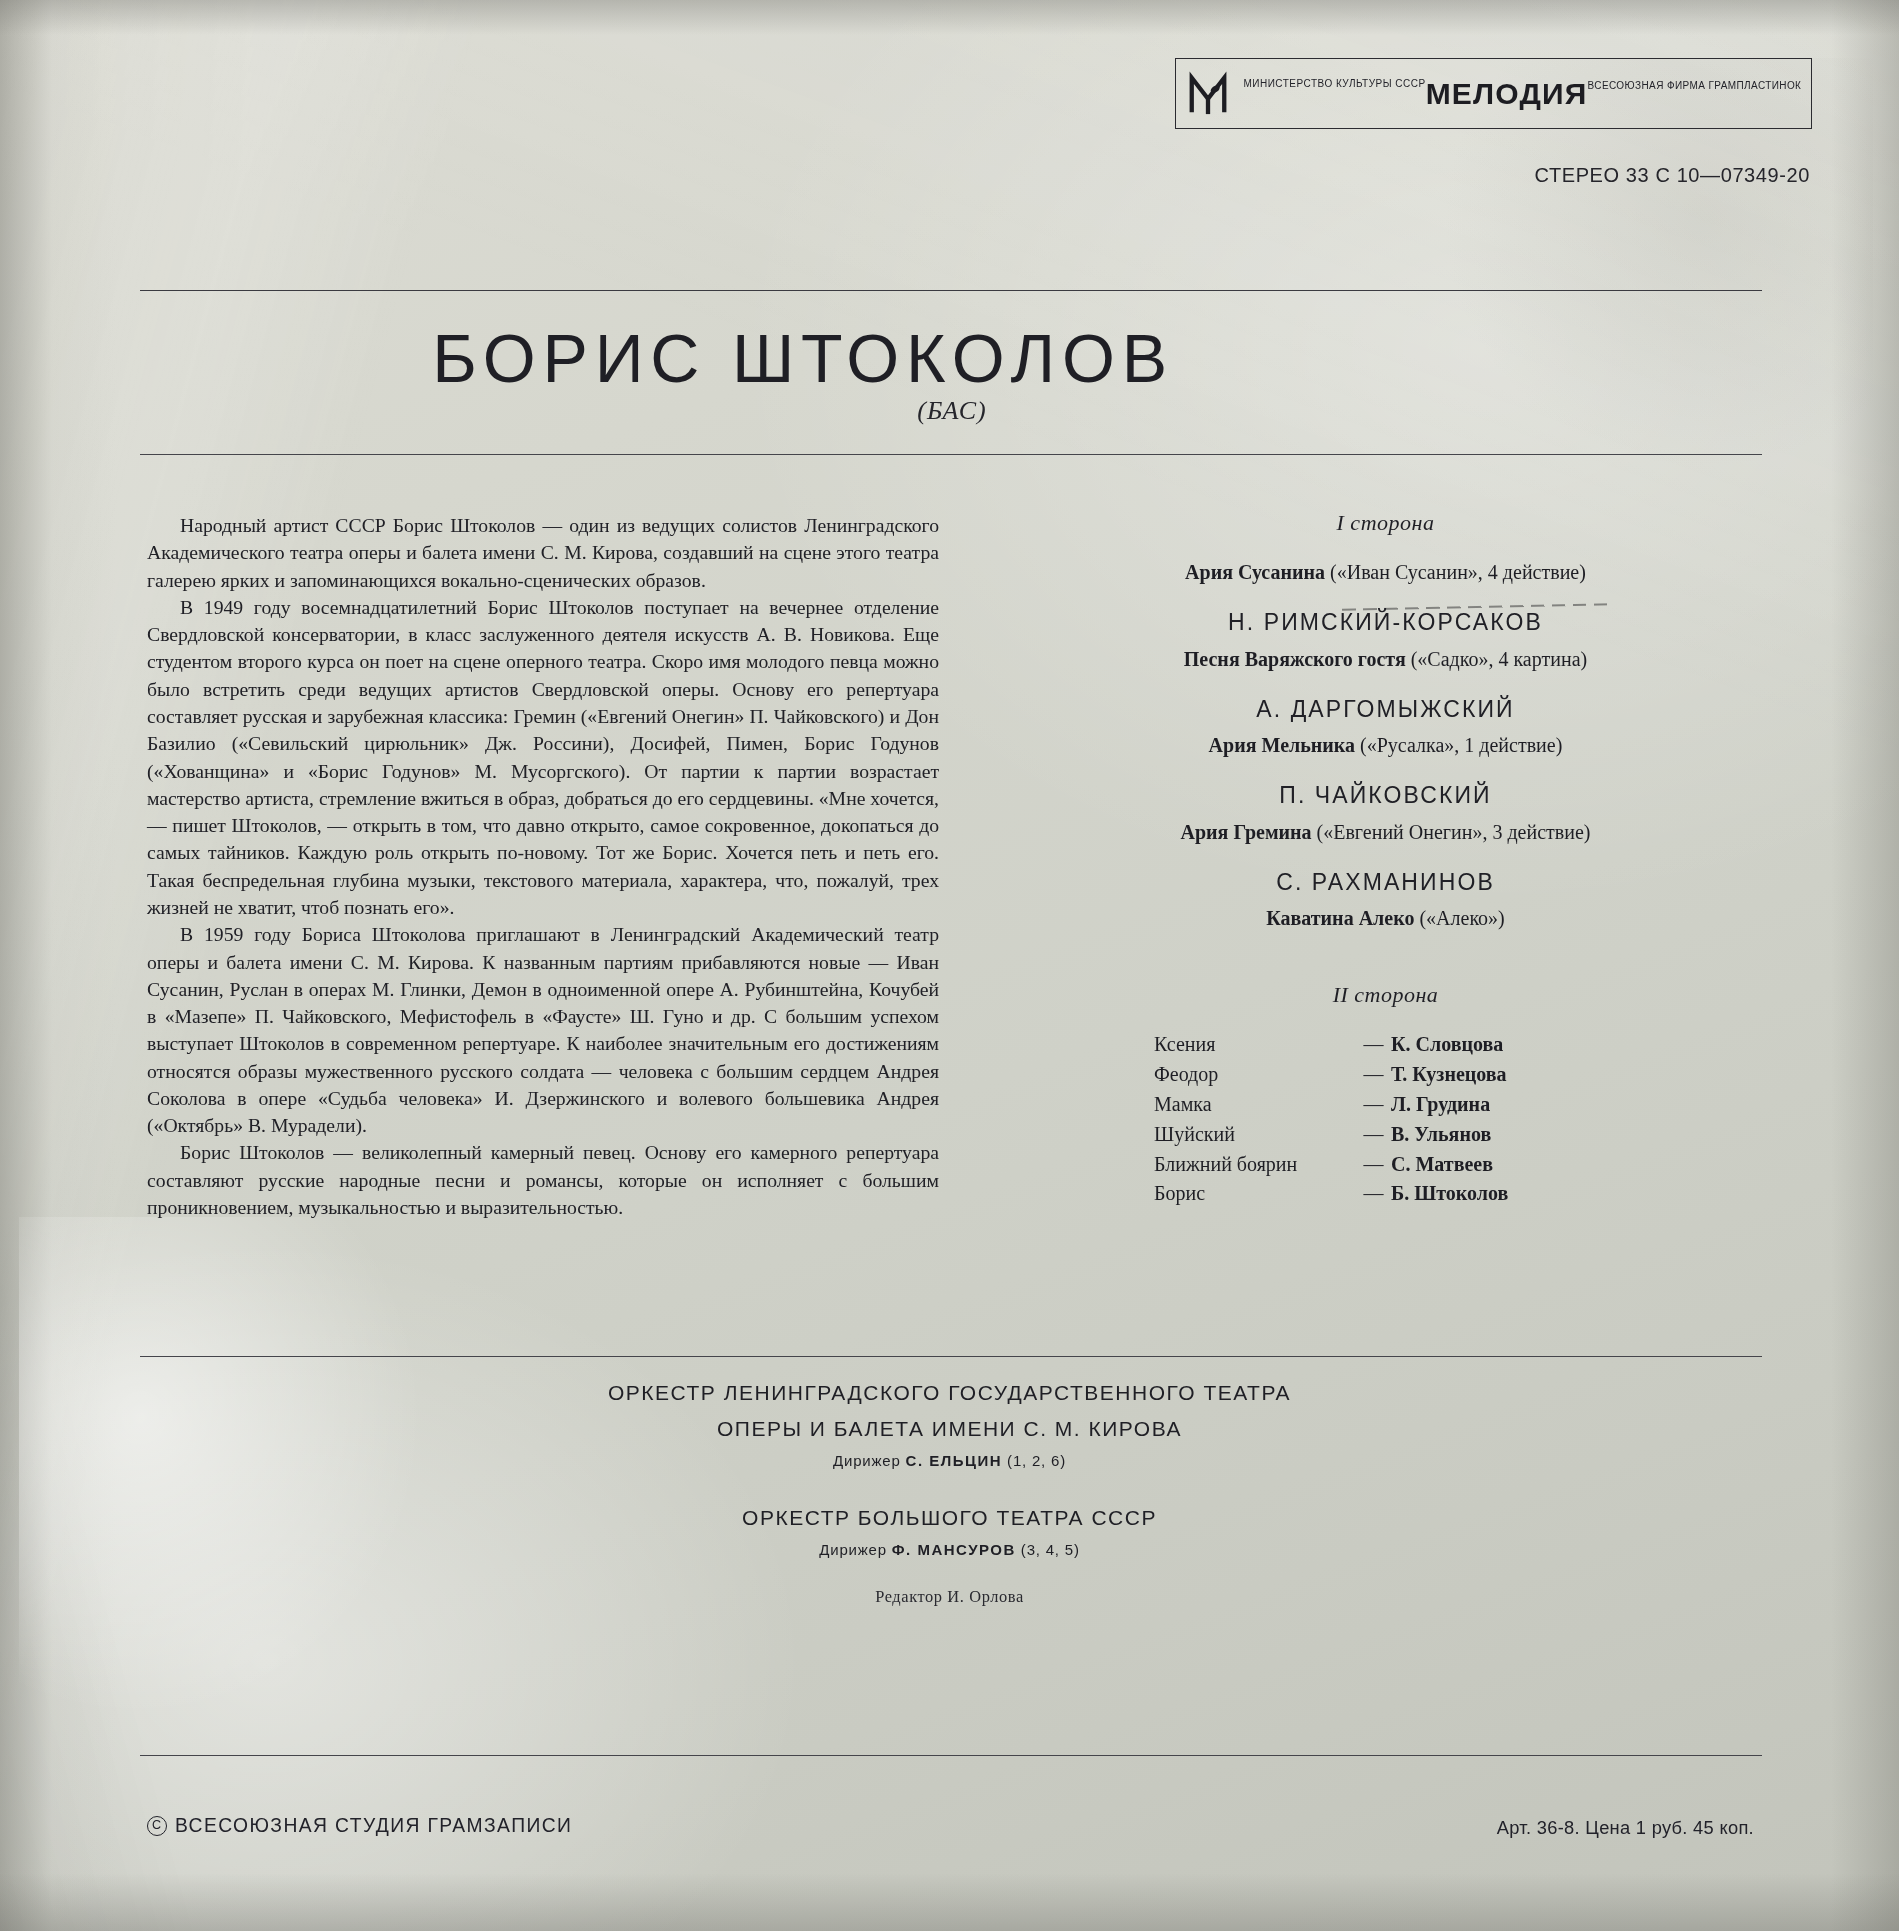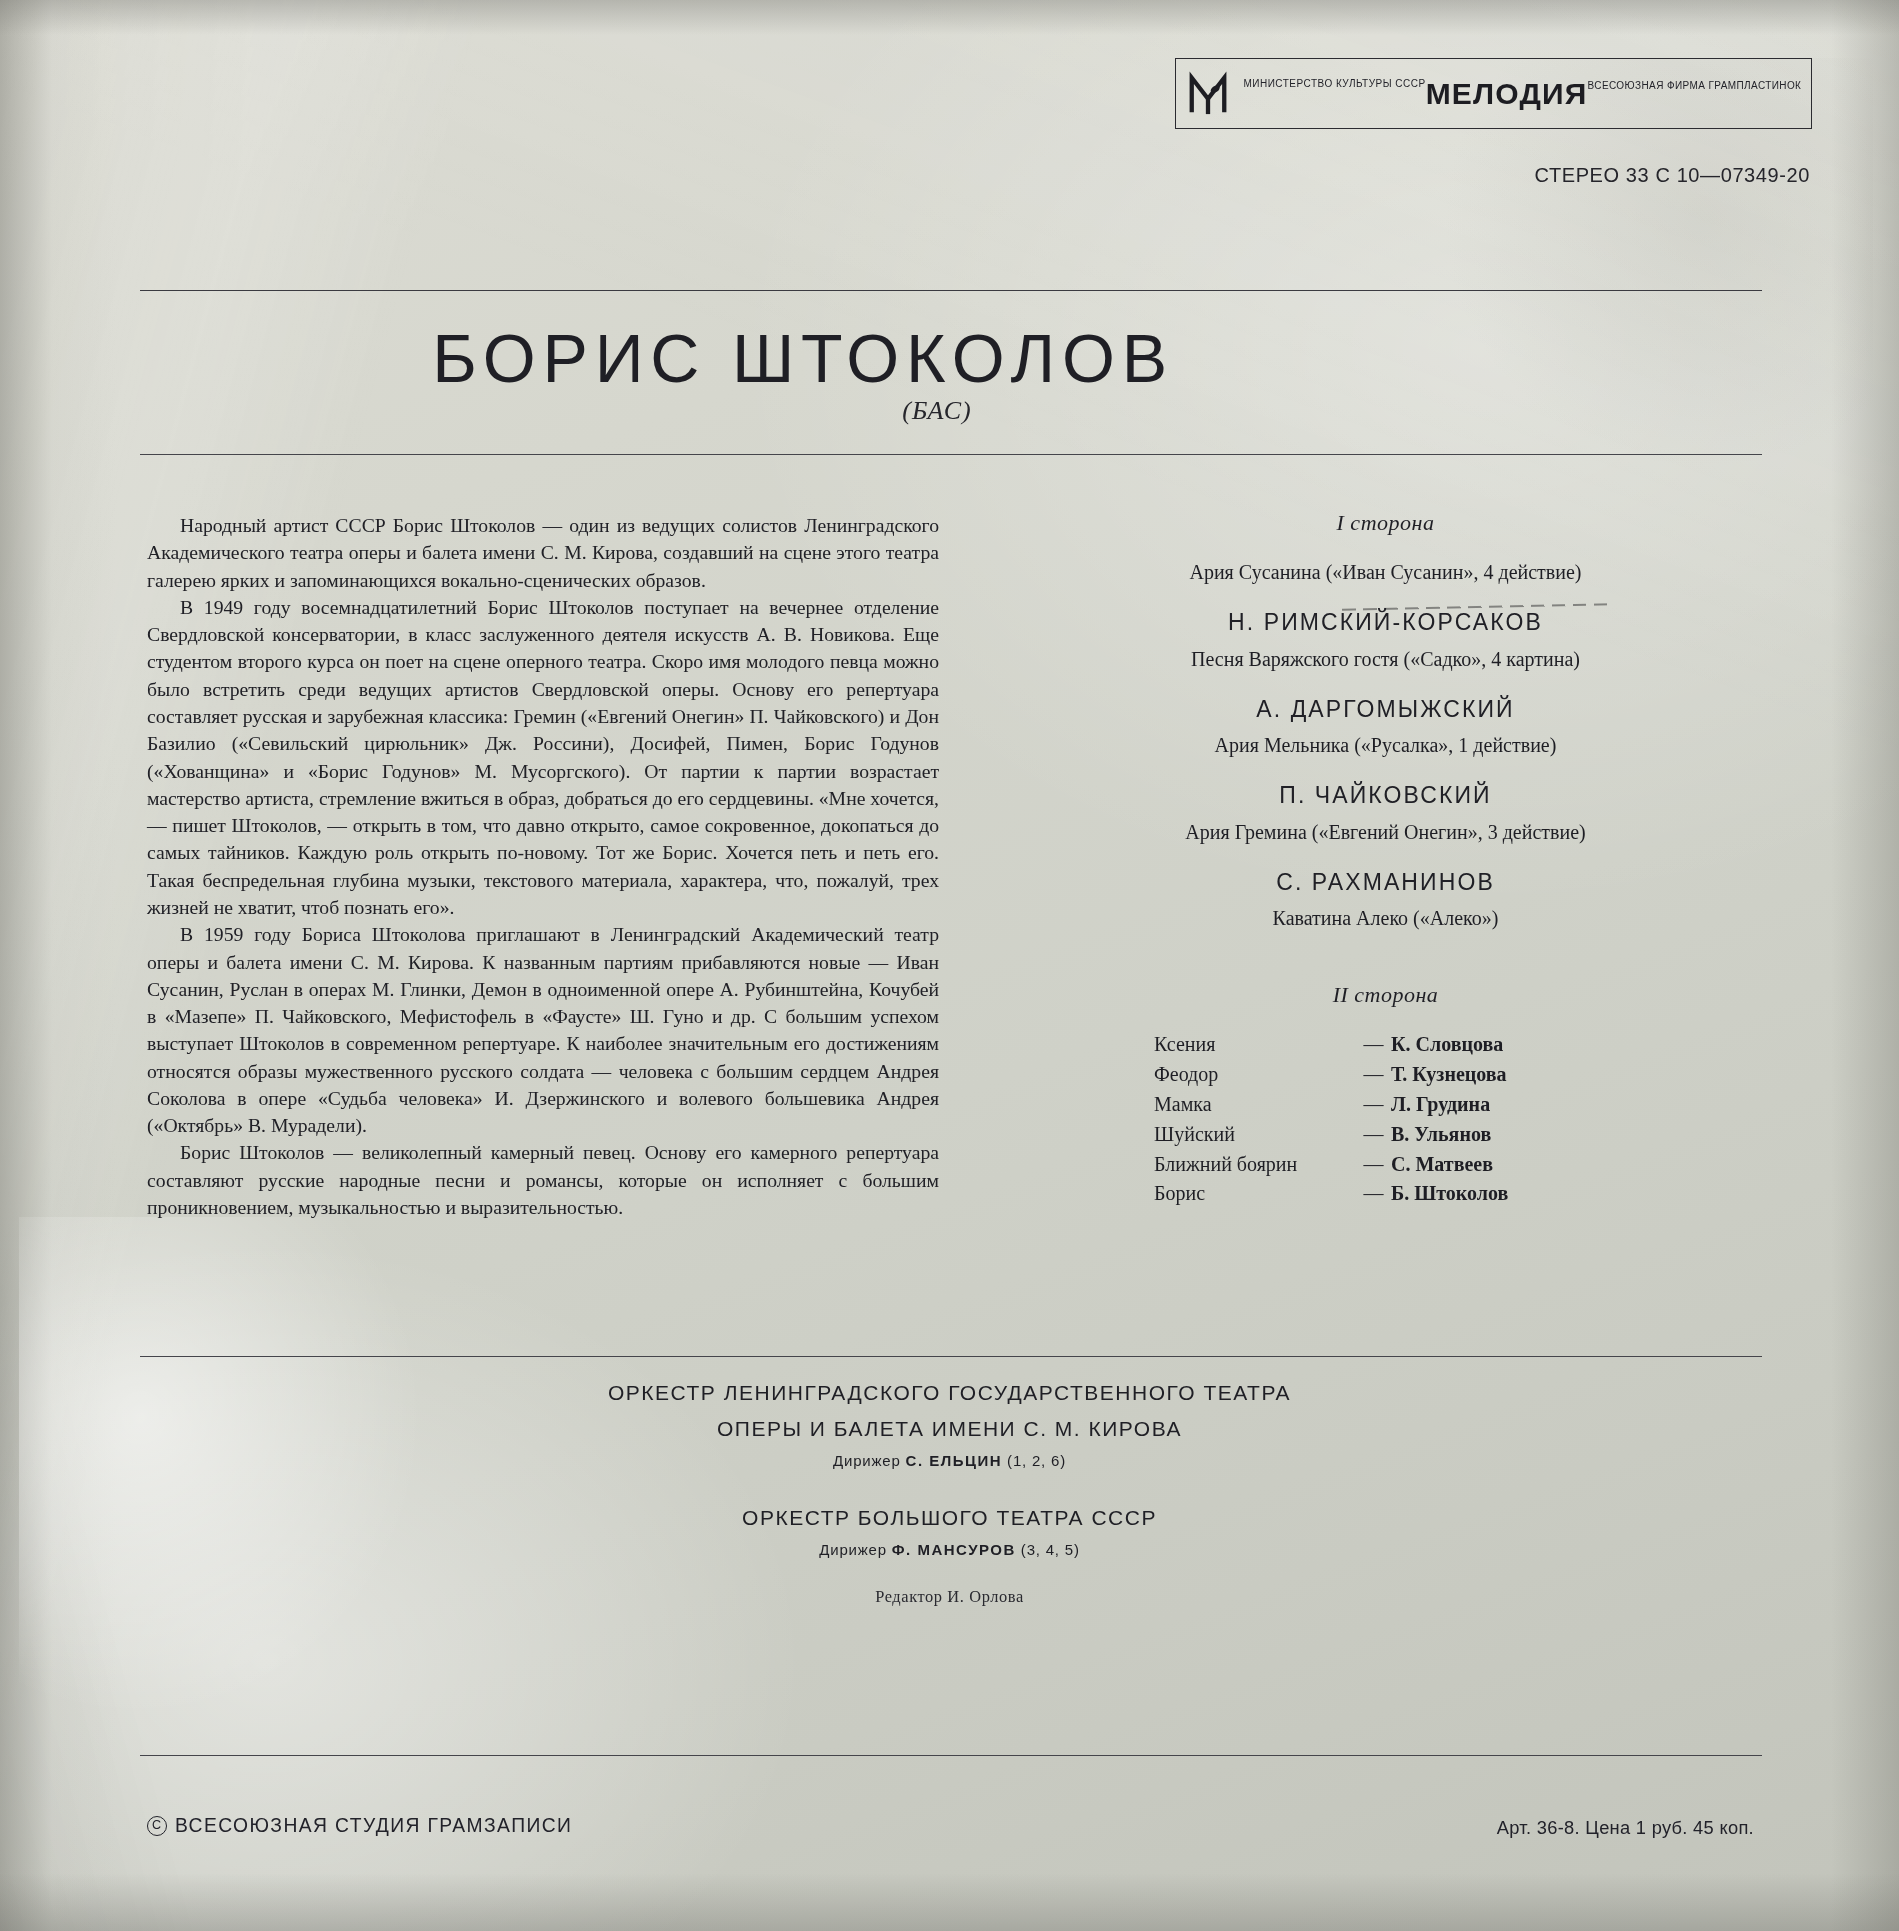--- a/index.html
+++ b/index.html
@@ -148,21 +148,21 @@
     left: 0; width: 1606px;
     text-align: center;
     font-family: "Liberation Sans", sans-serif;
     font-size: 68px;
     letter-spacing: 6.8px;
     color: #1f1f25;
   }
   .subtitle {
     position: absolute;
     top: 396px;
-    left: 0; width: 1874px;
+    left: 15px; width: 1874px;
     text-align: center;
     font-family: "Liberation Serif", serif;
     font-style: italic;
     font-size: 26px;
     letter-spacing: 1px;
     color: #26262c;
   }
 
   
   .bio {
@@ -203,21 +203,21 @@
     margin-bottom: 11.6px;
     color: #202026;
   }
   .work {
     font-family: "Liberation Serif", serif;
     font-size: 20px;
     margin-bottom: 5.8px;
     color: #1e1e24;
   }
   .work b {
-    font-weight: normal;
+    font-weight: bold;
     margin-top: 6px;
   }
   .side2 { margin-top: 52px; }
 
   .cast {
     margin: 13.5px auto 0 auto;
     width: 541px;
     font-family: "Liberation Serif", serif;
     font-size: 20px;
     color: #1e1e24;

